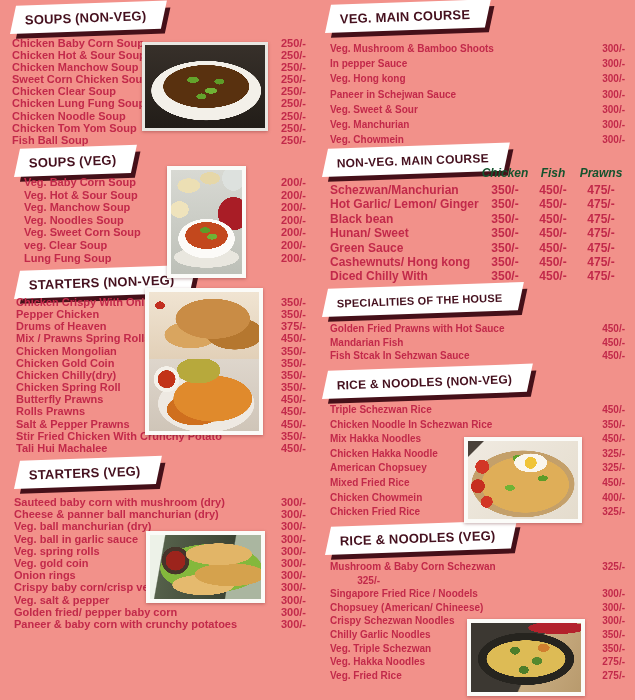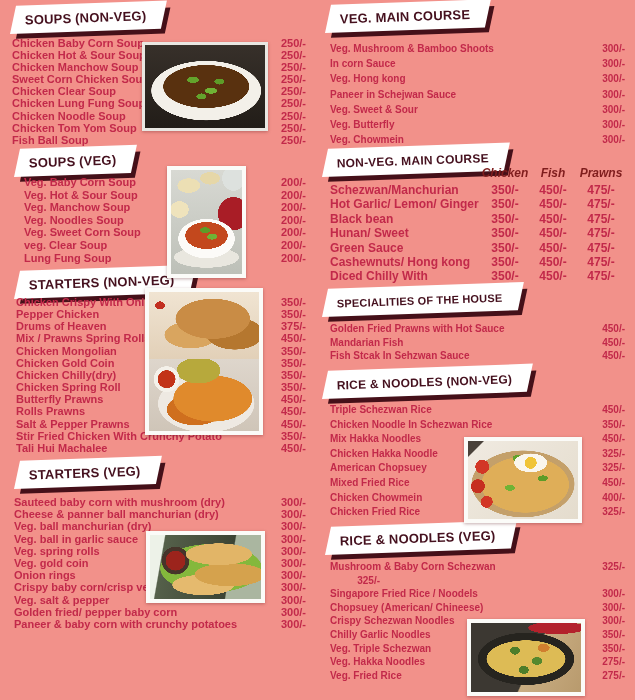--- a/index.html
+++ b/index.html
@@ -24,21 +24,21 @@
   }
   .rtx.small{font-size:11px;}
   .rtx.med{font-size:12px;}
   .items{position:absolute;left:0;right:0;list-style:none;margin:0;padding:0;color:#c2294a;}
   .litems{font-size:11px;}
   .ritems{font-size:10px;}
   .row{display:flex;align-items:baseline;}
   .nm{flex:1 1 0;min-width:0;white-space:nowrap;overflow:visible;}
   .pr{width:50px;text-align:right;white-space:nowrap;}
   .pc{width:48px;text-align:center;white-space:nowrap;}
-  .colhead{position:absolute;left:0;right:0;display:flex;color:#7f1d1d;font-size:12px;font-style:italic;}
+  .colhead{position:absolute;left:0;right:0;display:flex;color:#14532d;font-size:12px;font-style:italic;}
   .colhead .nm{flex:1 1 0;}
   .colhead .pc{text-align:center;}
   
   .photo{position:absolute;box-sizing:border-box;border:4px solid #fbfbf8;box-shadow:0 1px 3px rgba(90,20,25,.35);}
   .half{position:absolute;left:0;right:0;}
   #ph-soup1{left:142px;top:42px;width:126px;height:89px;border:3px solid #e9e7e2;background:
     radial-gradient(6px 3px at 40% 42%, #63a32c 0%, #63a32c 99%, transparent 100%),
     radial-gradient(6px 3px at 55% 55%, #6fb335 0%, #6fb335 99%, transparent 100%),
     radial-gradient(5px 3px at 62% 44%, #5d9c28 0%, #5d9c28 99%, transparent 100%),
     radial-gradient(5px 3px at 47% 62%, #63a32c 0%, #63a32c 99%, transparent 100%),
@@ -344,41 +344,41 @@
       <span class="rtx">VEG. MAIN COURSE</span>
     </div>
     <ul class="items ritems" style="top:36px;line-height:15.2px;">
 
         <li class="row">
           <span class="nm">Veg. Mushroom &amp; Bamboo Shoots</span>
           <span class="pr">300/-</span>
         </li>
 
         <li class="row">
-          <span class="nm">In corn Sauce</span>
+          <span class="nm">In pepper Sauce</span>
           <span class="pr">300/-</span>
         </li>
 
         <li class="row">
           <span class="nm">Veg. Hong kong</span>
           <span class="pr">300/-</span>
         </li>
 
         <li class="row">
           <span class="nm">Paneer in Schejwan Sauce</span>
           <span class="pr">300/-</span>
         </li>
 
         <li class="row">
           <span class="nm">Veg. Sweet &amp; Sour</span>
           <span class="pr">300/-</span>
         </li>
 
         <li class="row">
-          <span class="nm">Veg. Butterfly</span>
+          <span class="nm">Veg. Manchurian</span>
           <span class="pr">300/-</span>
         </li>
 
         <li class="row">
           <span class="nm">Veg. Chowmein</span>
           <span class="pr">300/-</span>
         </li>
       </ul>
   </div>
 

